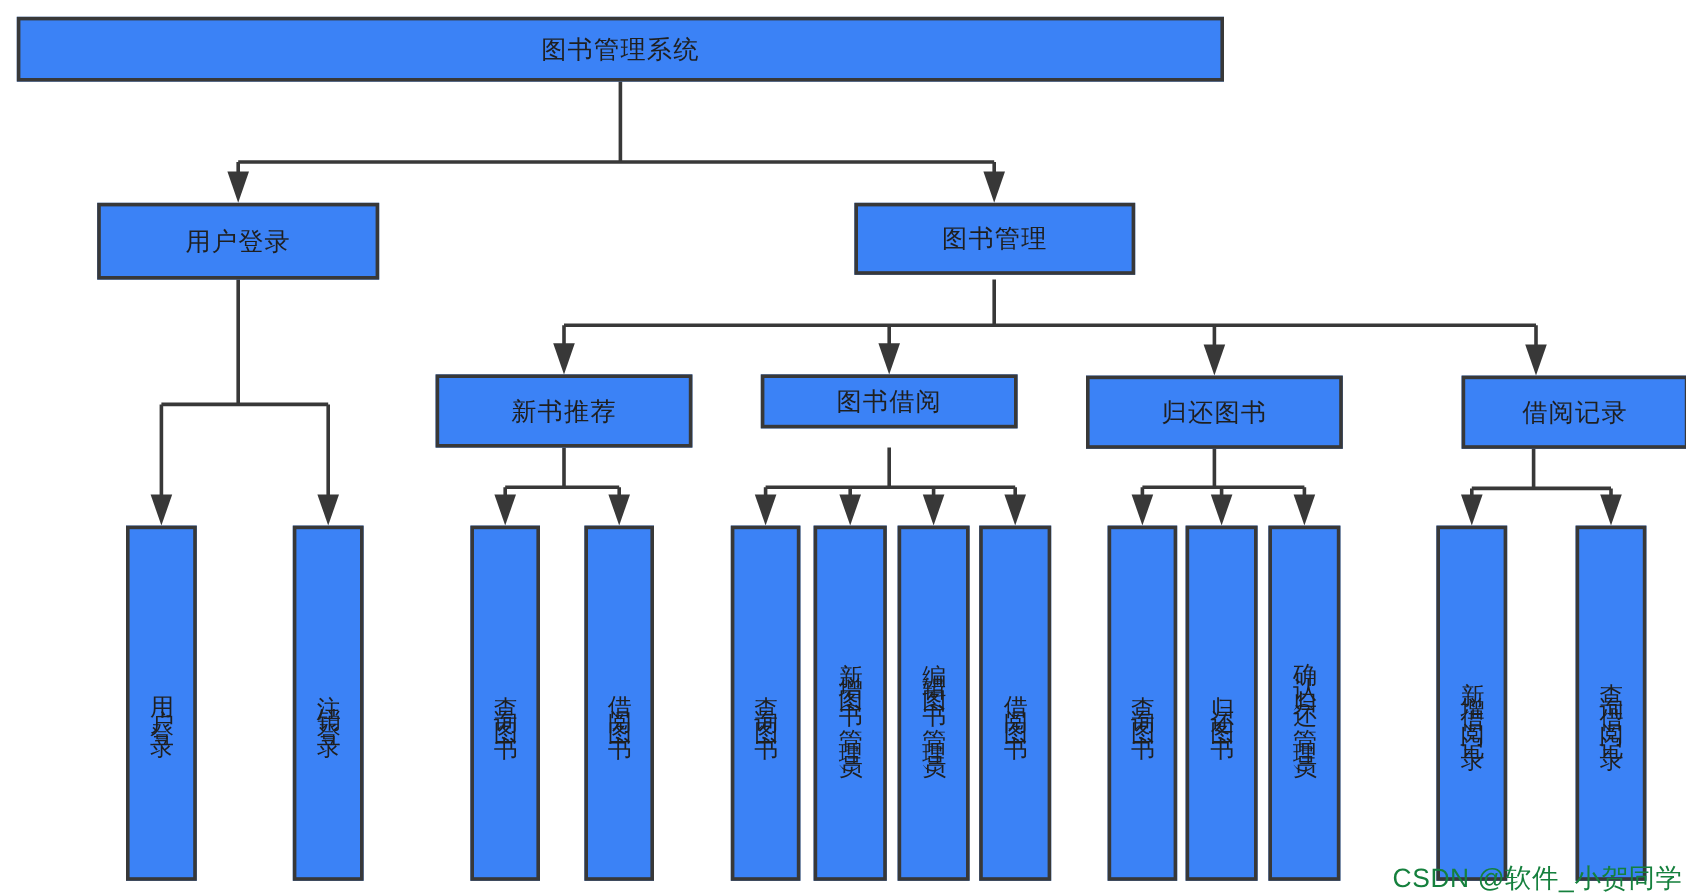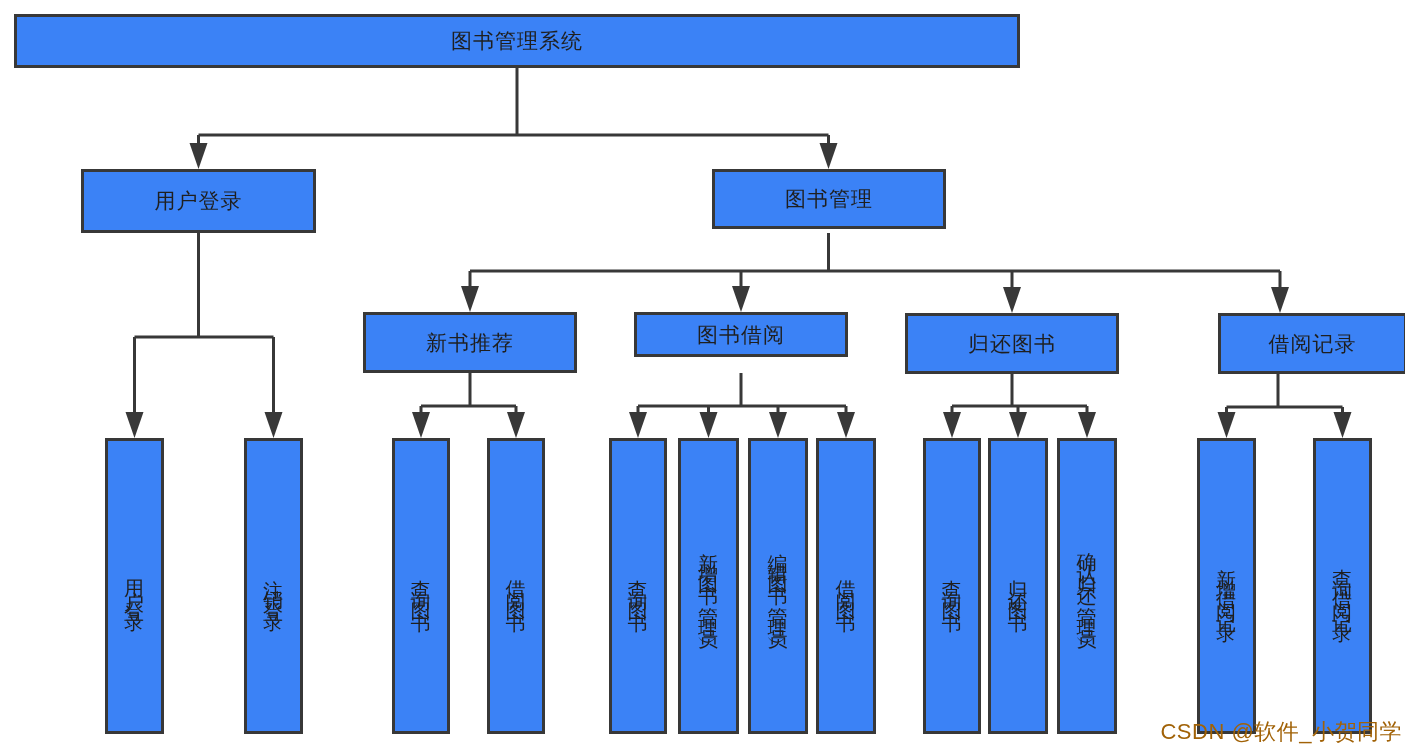--- a/index.html
+++ b/index.html
@@ -14,21 +14,21 @@
     position:absolute;box-sizing:border-box;background:#3b82f6;
     border:3px solid #383838;display:flex;align-items:center;justify-content:center;
   }
   .box.h{font-size:21px;letter-spacing:1px;white-space:nowrap;}
   .vtext{
     writing-mode:vertical-rl;text-orientation:mixed;
     font-size:20px;letter-spacing:11px;line-height:1;white-space:nowrap;
   }
   .watermark{
     position:absolute;top:717px;right:3px;font-size:22px;
-    color:#a16207;letter-spacing:0.5px;white-space:nowrap;z-index:5;
+    color:#15803d;letter-spacing:0.5px;white-space:nowrap;z-index:5;
   }
 </style>
 </head>
 <body>
 
 <div class="canvas">
 
   <svg class="connectors" viewBox="0 0 1405 747">
     <g>
       <path d="M517,68 V135 M198.5,135 H828.5 M198.5,135 V155 M828.5,135 V155"></path>

